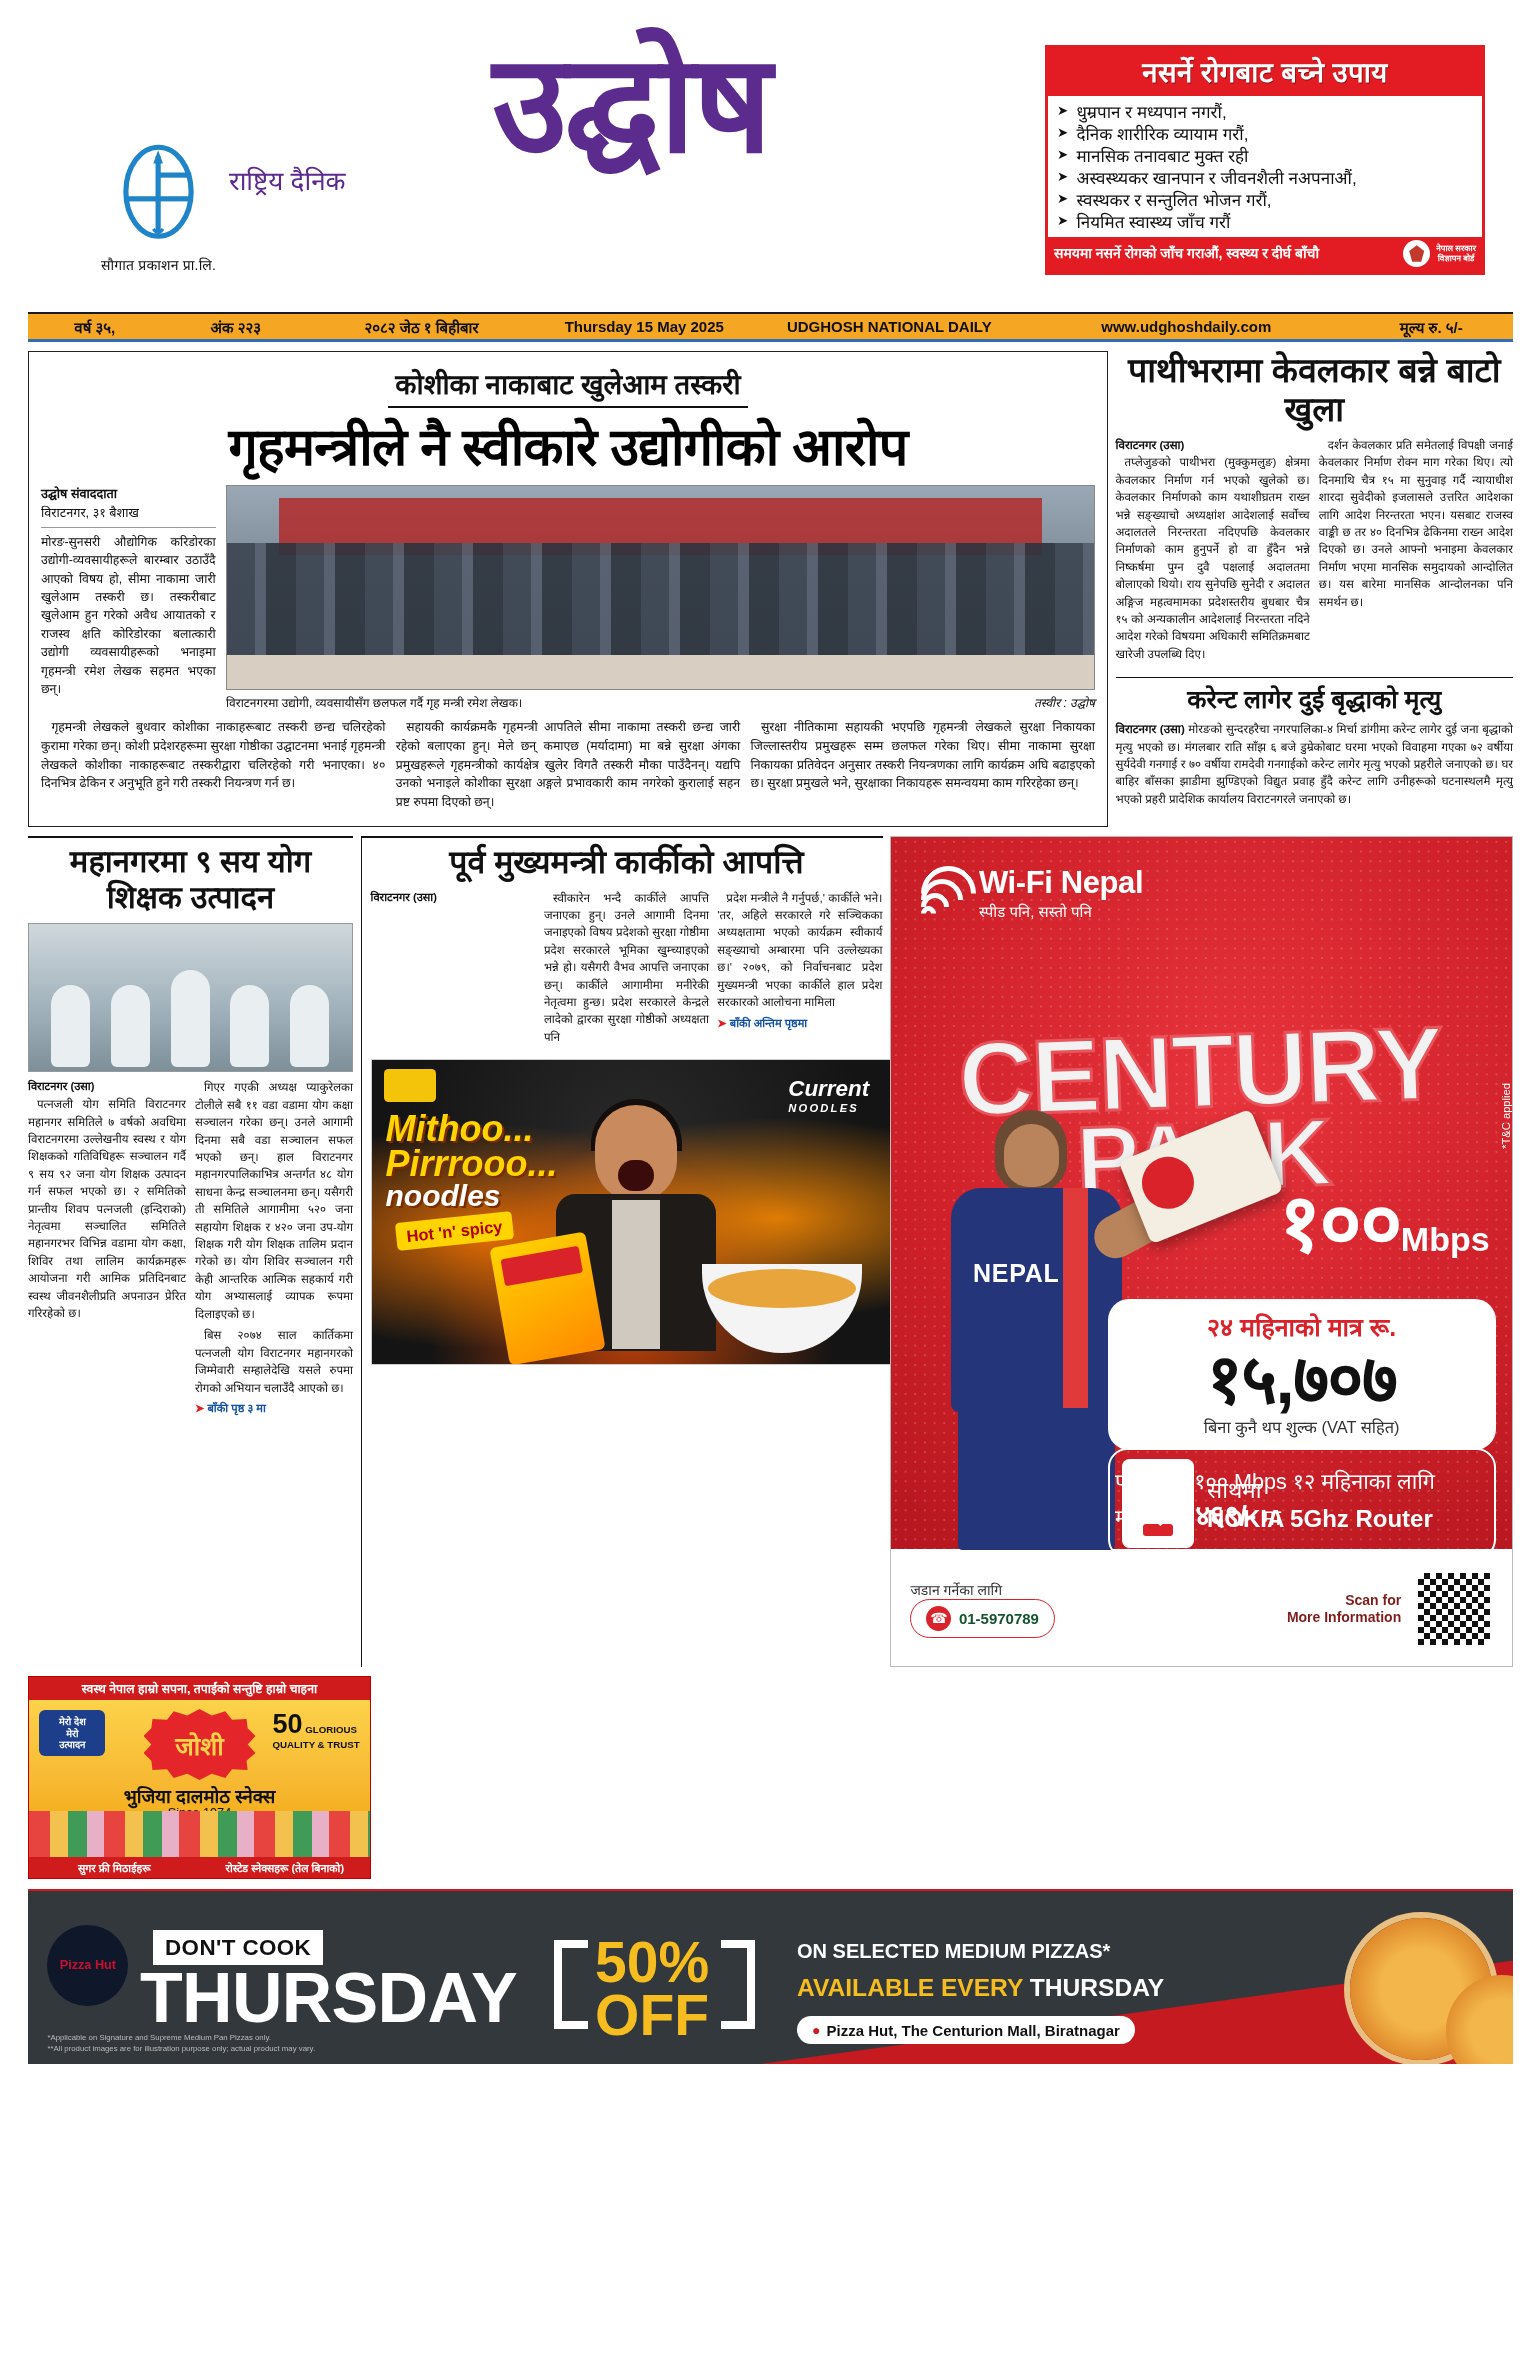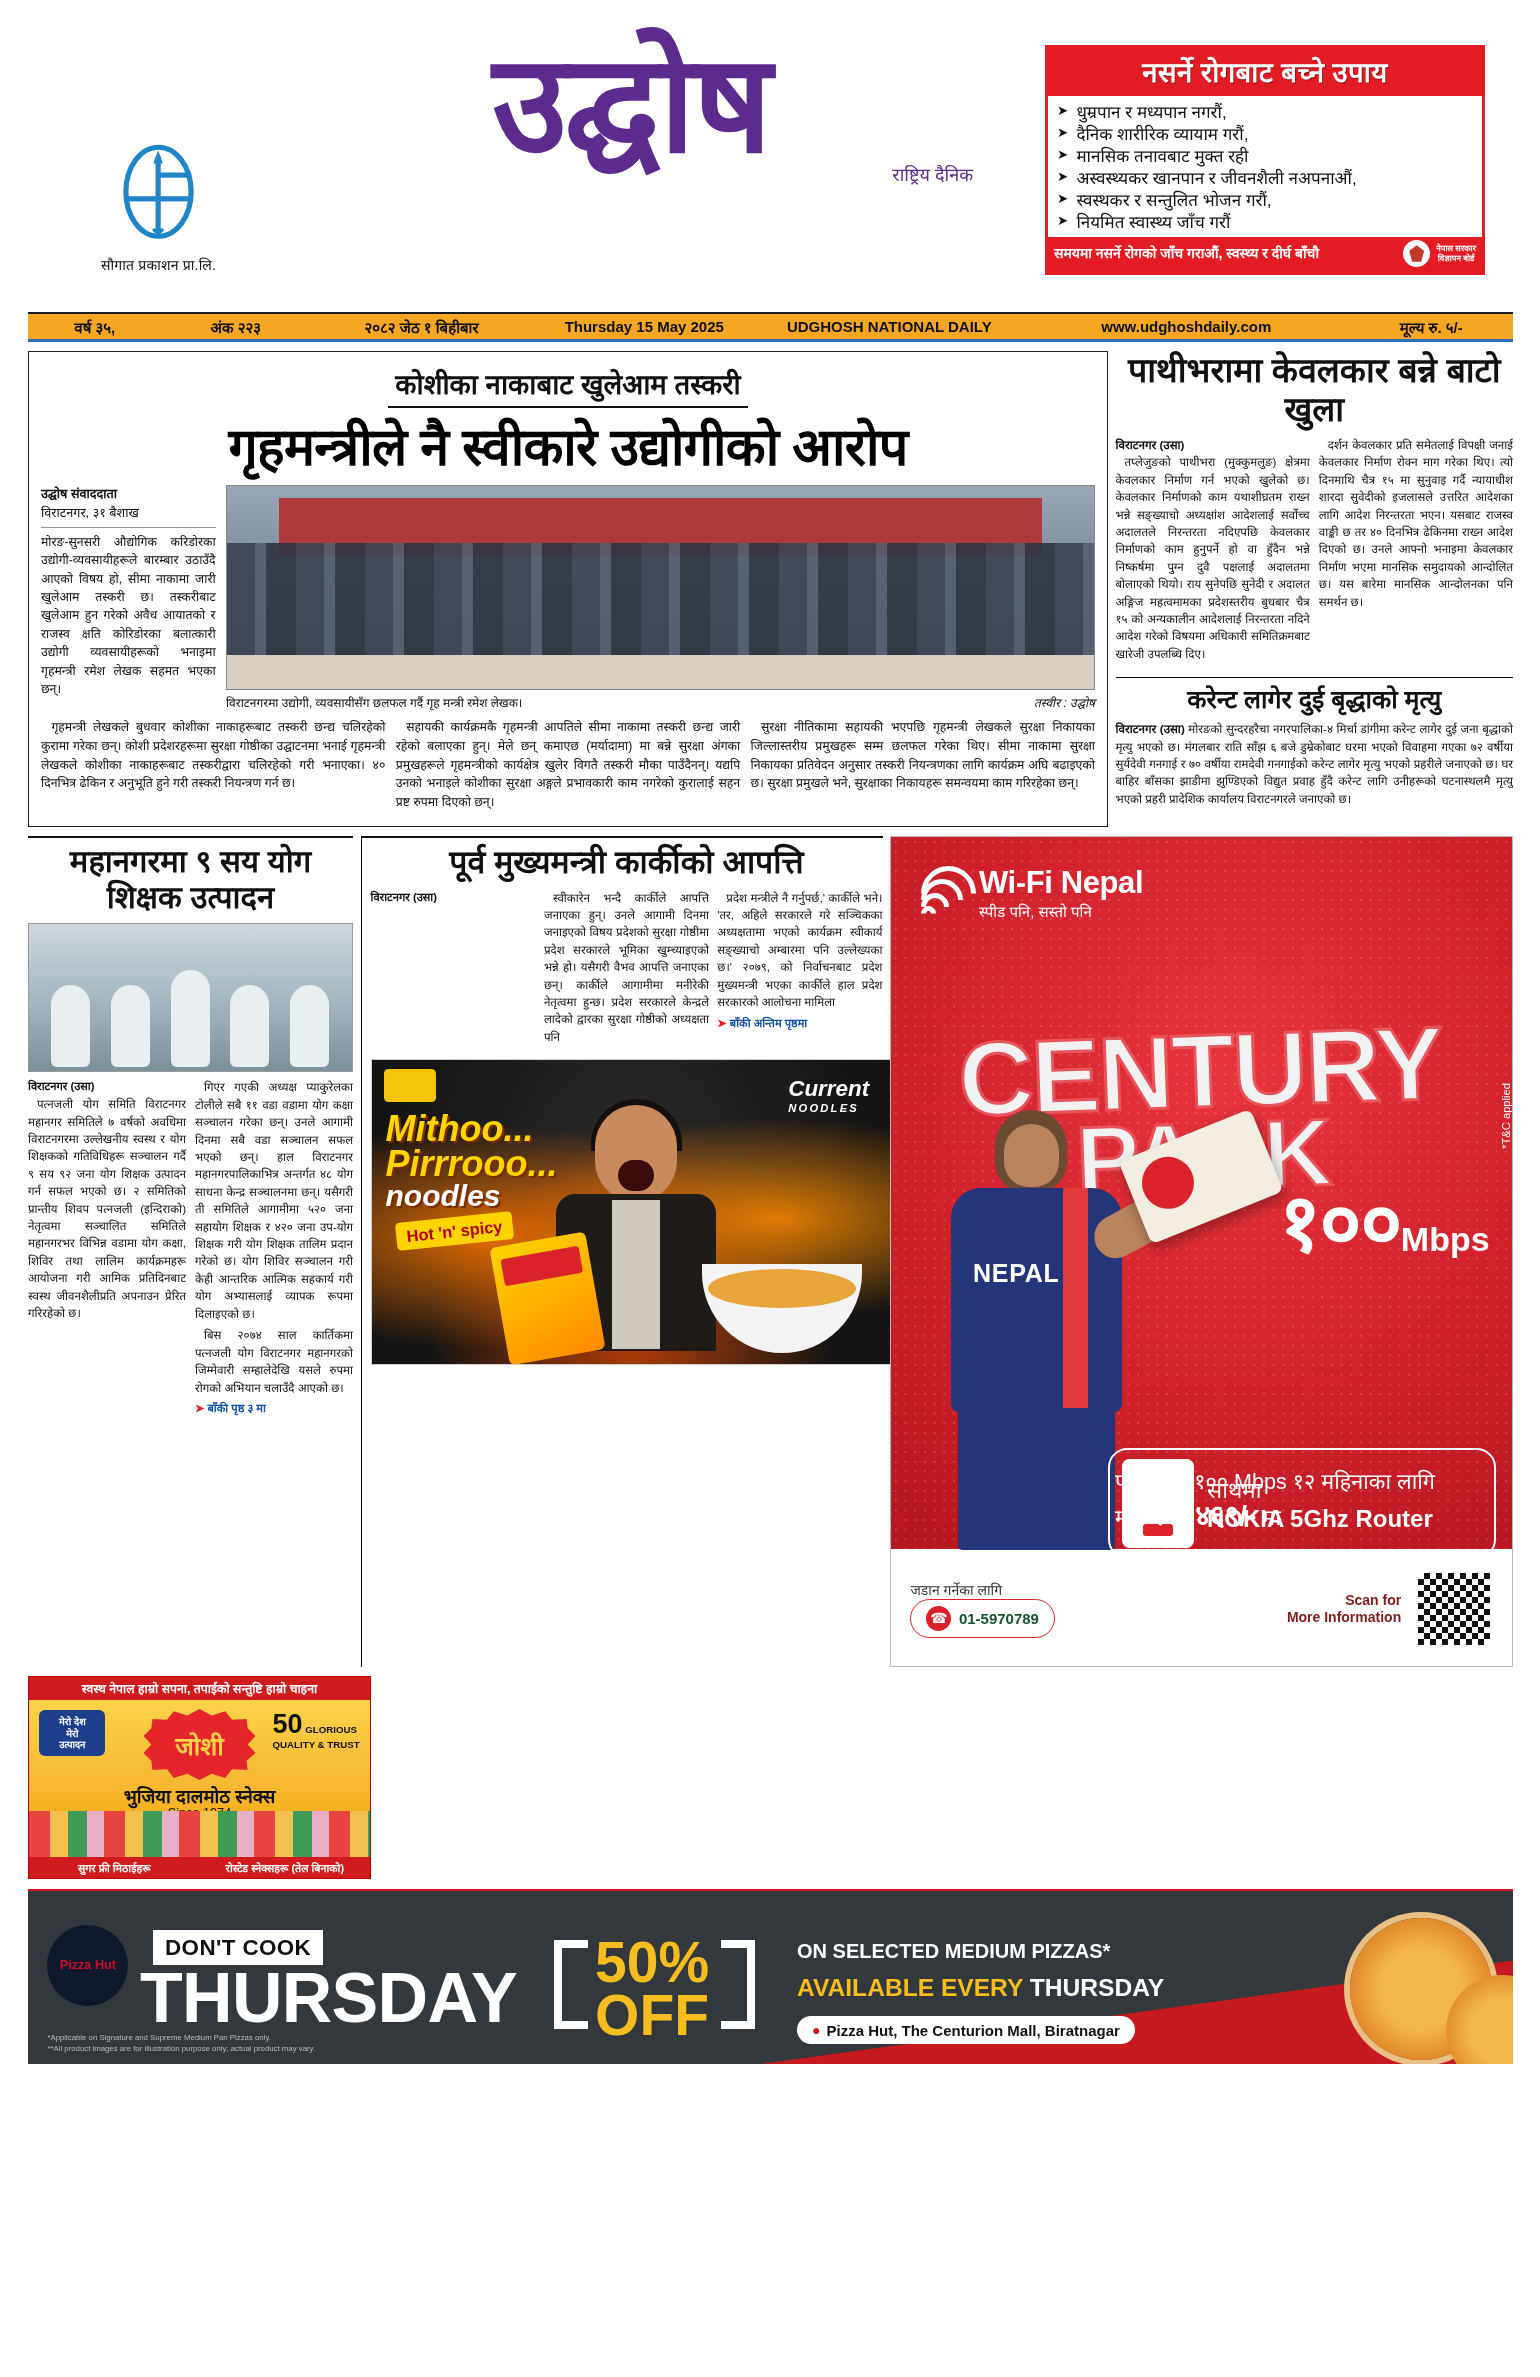--- a/index.html
+++ b/index.html
@@ -19,21 +19,21 @@
   .mh-logo svg { display:block; margin:0 auto; }
   .mh-logo-cap { font-size:14px; color:#111; margin-top:4.5px; letter-spacing:0.2px; }
 
   .mh-center { position:absolute; left:201px; top:43px; width:805px; text-align:center; }
   .mh-tagline { font-size:21px; color:#111; margin-bottom:1.5px; letter-spacing:0.4px; }
   .mh-title {
     font-family:"Liberation Serif", serif;
     font-size:136px; line-height:.92; font-weight:bold; color:#5b2b8e;
     letter-spacing:-1.5px;
   }
-  .mh-sub { font-size:18px; color:#5b2b8e; text-align:right; padding-right:61px; margin-top:-6px; }
+  .mh-sub { font-size:26px; color:#5b2b8e; text-align:left; padding-right:61px; margin-top:-6px; }
 
   
   .health-box {
     position:absolute; right:28px; top:45px; width:440px;
     border:3px solid #e31b23; background:#fff;
   }
   .health-head {
     background:#e31b23; color:#fff; text-align:center;
     font-size:27.6px; font-weight:bold; padding:3.7px 0 6.7px;
     letter-spacing:0.4px;
@@ -469,20 +469,25 @@
             <div class="pl-nepal">NEPAL</div>
             <div class="pl-short"></div>
             <div class="pl-arm"></div>
             <div class="device"></div>
           </div>
 
           <div class="speed">
             <span class="num">१००</span><span class="unit">Mbps</span>
           </div>
 
+          <div class="price-card">
+            <div class="pc-l1">२४ महिनाको मात्र रू.</div>
+            <div class="pc-l2">१५,७०७</div>
+            <div class="pc-l3">बिना कुनै थप शुल्क (VAT सहित)</div>
+          </div>
 
           <div class="router-card">
             <div class="router-img"></div>
             <div class="router-txt">
               <div class="r1">साथमा</div>
               <div class="r2">NOKIA 5Ghz Router</div>
             </div>
           </div>
 
           <div class="offer2">

